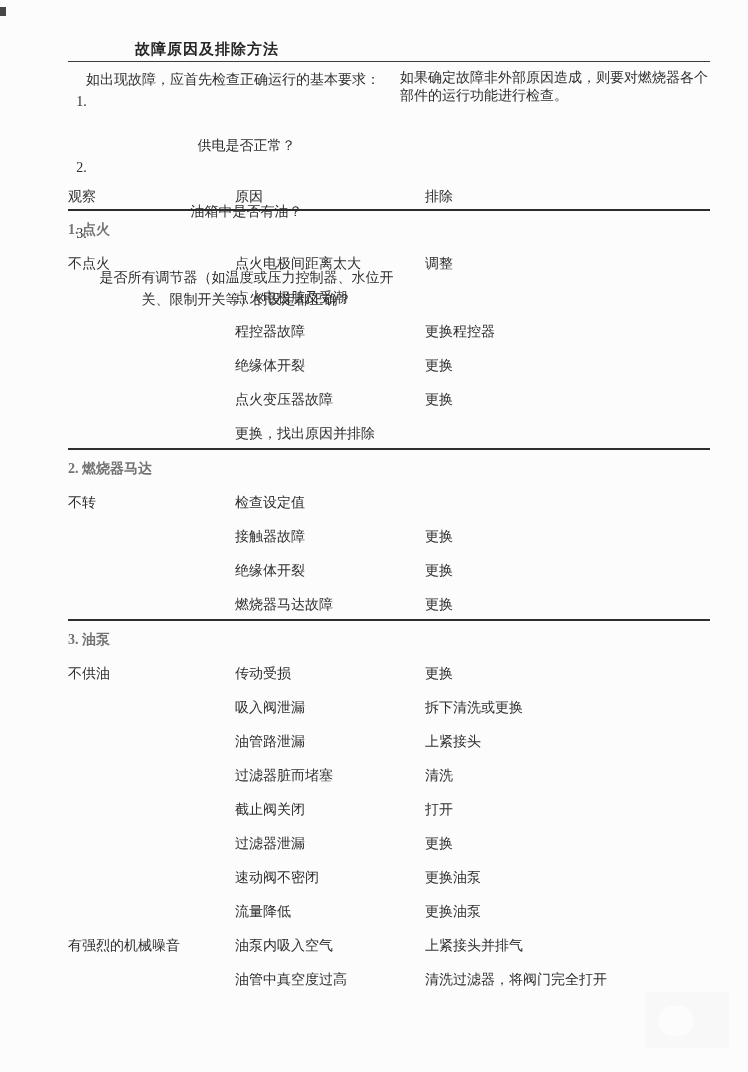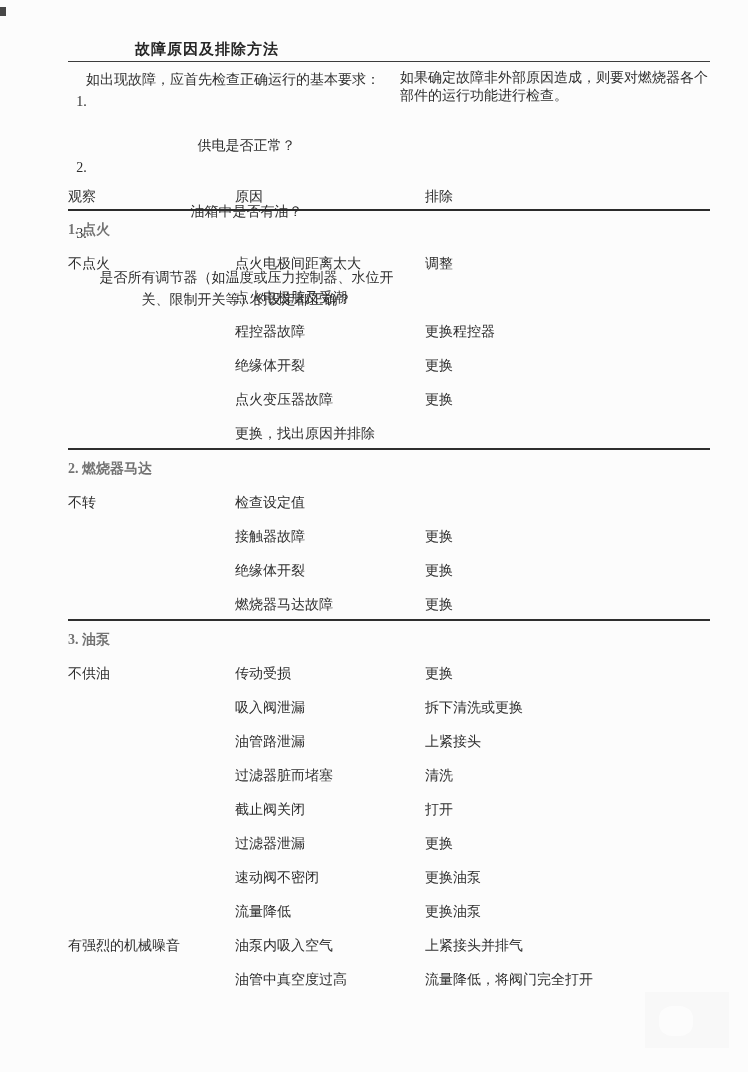--- a/index.html
+++ b/index.html
@@ -215,21 +215,21 @@
           <span class="cell remedy">更换油泵</span>
         </div>
         <div class="row">
           <span class="cell observe">有强烈的机械噪音</span>
           <span class="cell cause">油泵内吸入空气</span>
           <span class="cell remedy">上紧接头并排气</span>
         </div>
         <div class="row">
           <span class="cell observe"></span>
           <span class="cell cause">油管中真空度过高</span>
-          <span class="cell remedy">流量降低，将阀门完全打开</span>
+          <span class="cell remedy">清洗过滤器，将阀门完全打开</span>
         </div>
       </div>
     </div>
 
   <div class="watermark">
     <div class="watermark-inner"></div>
   </div>
 
 </div>
 

